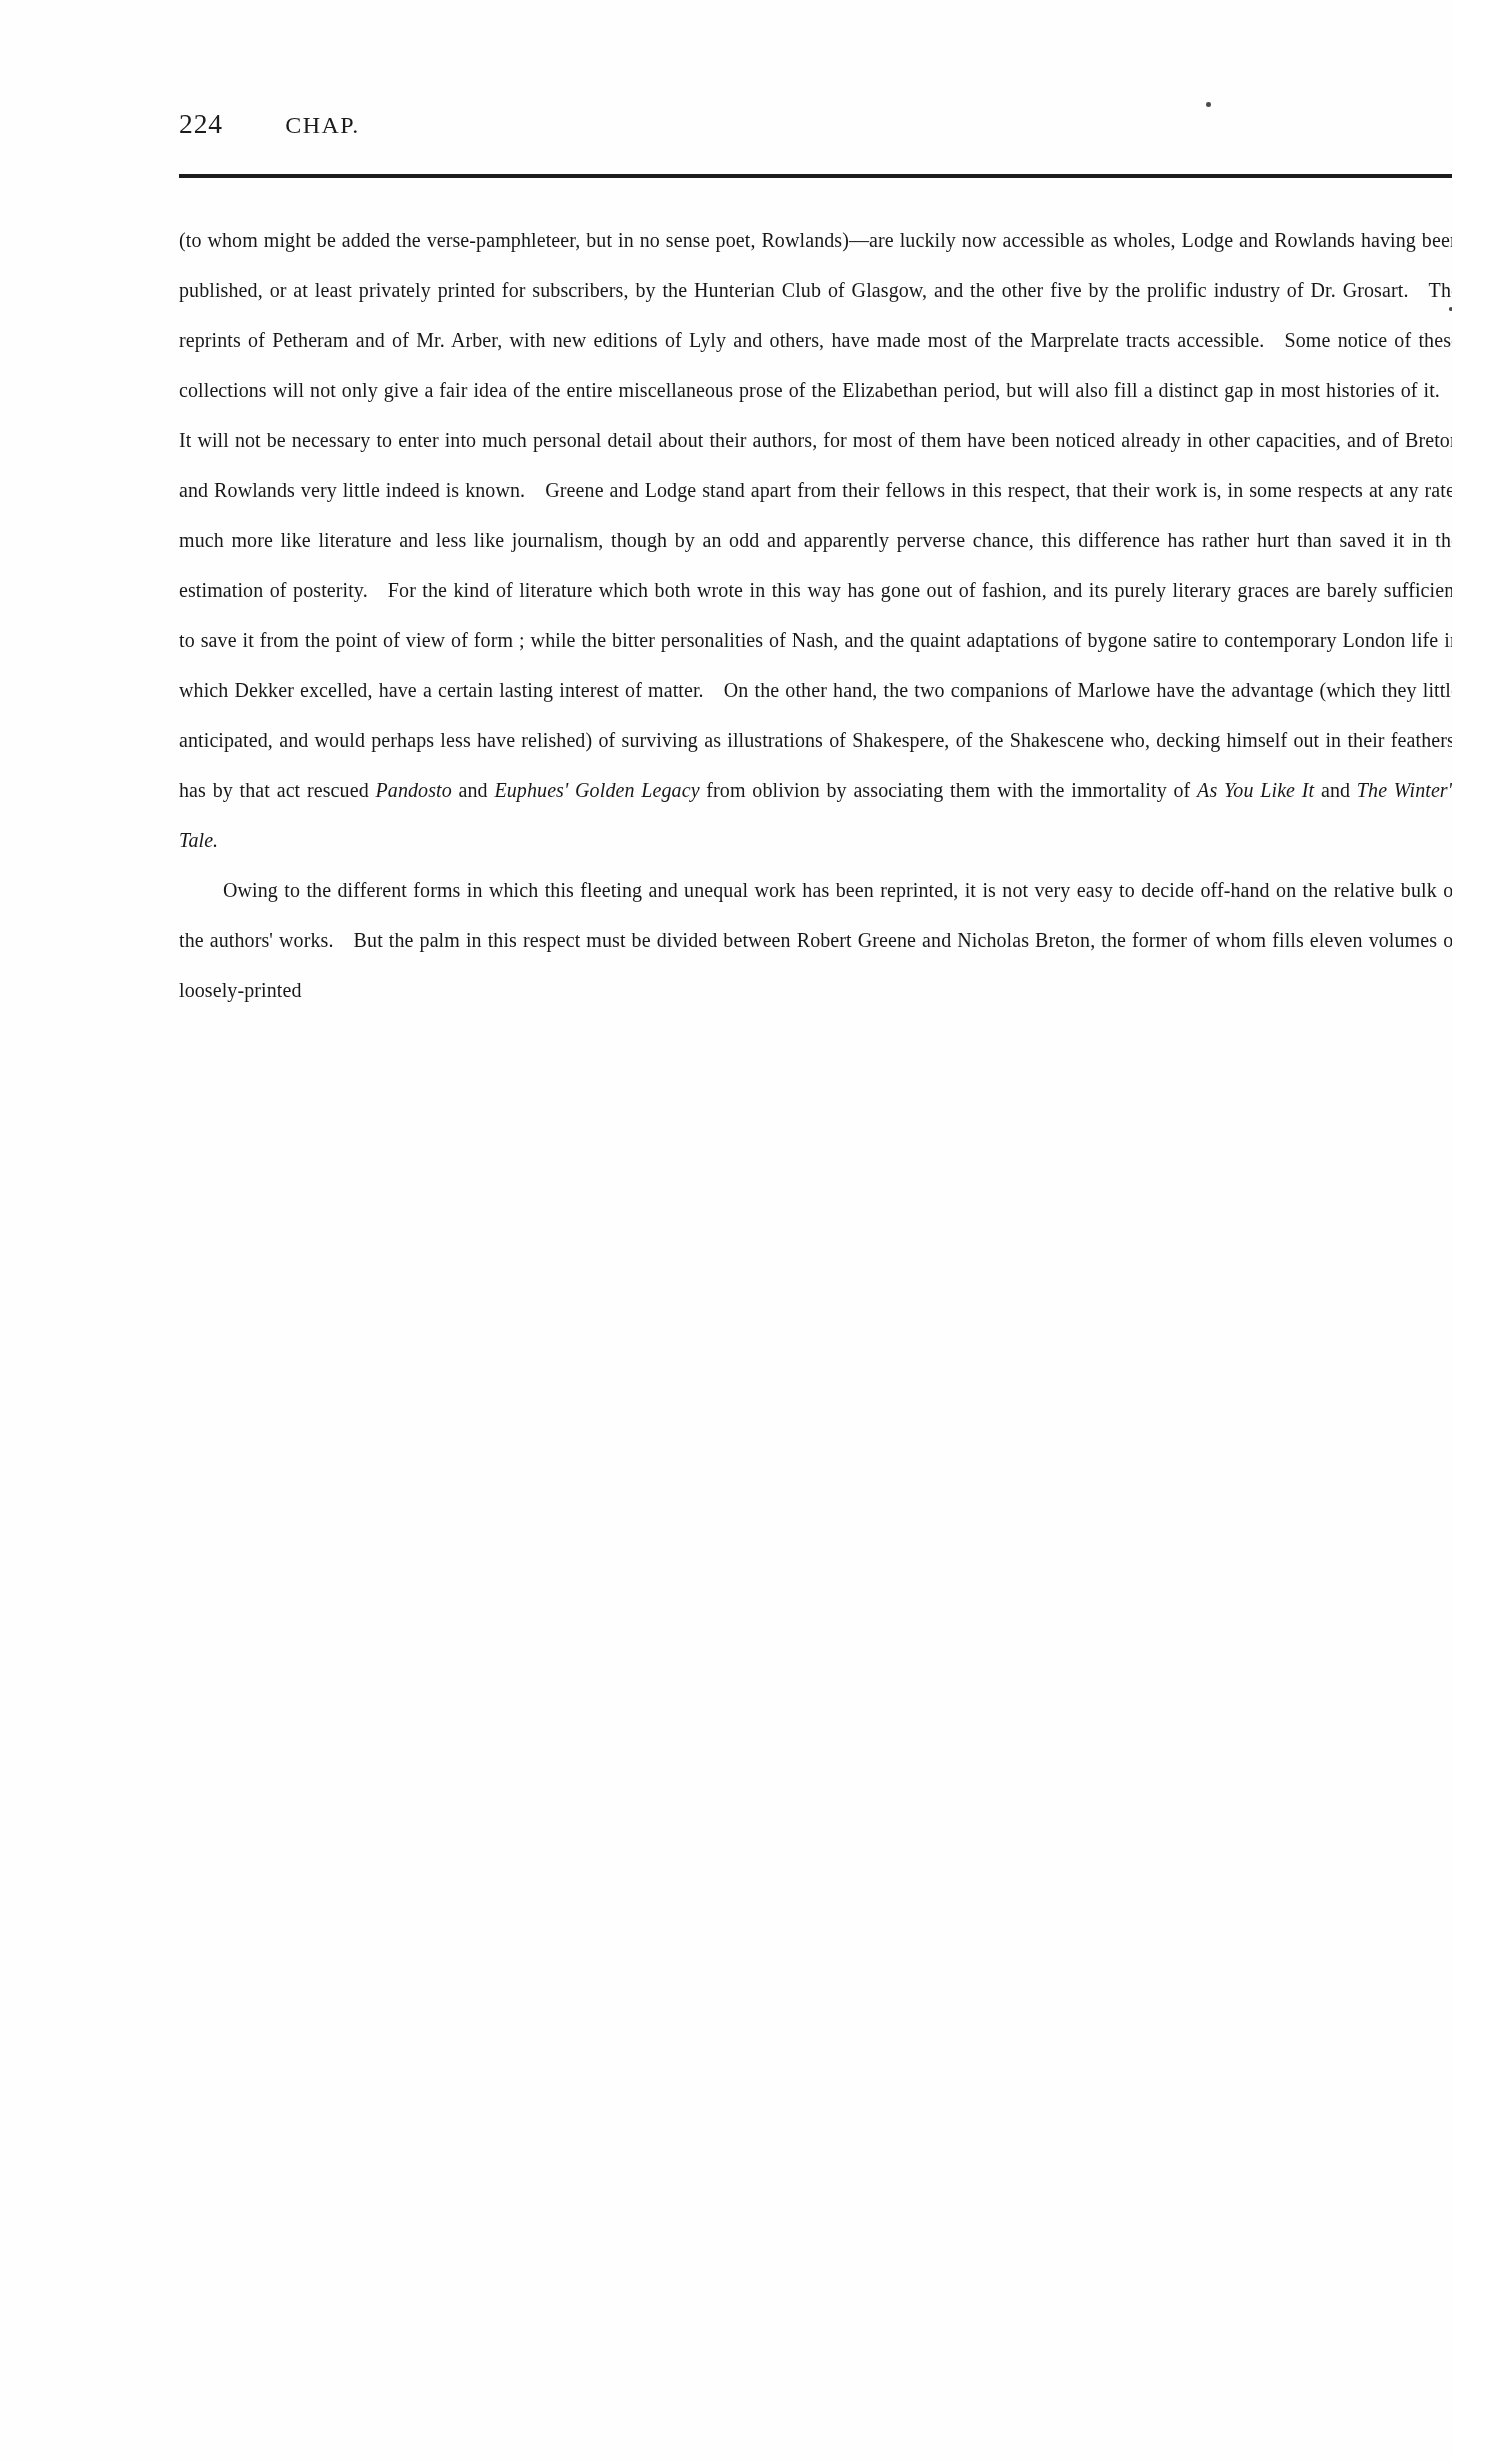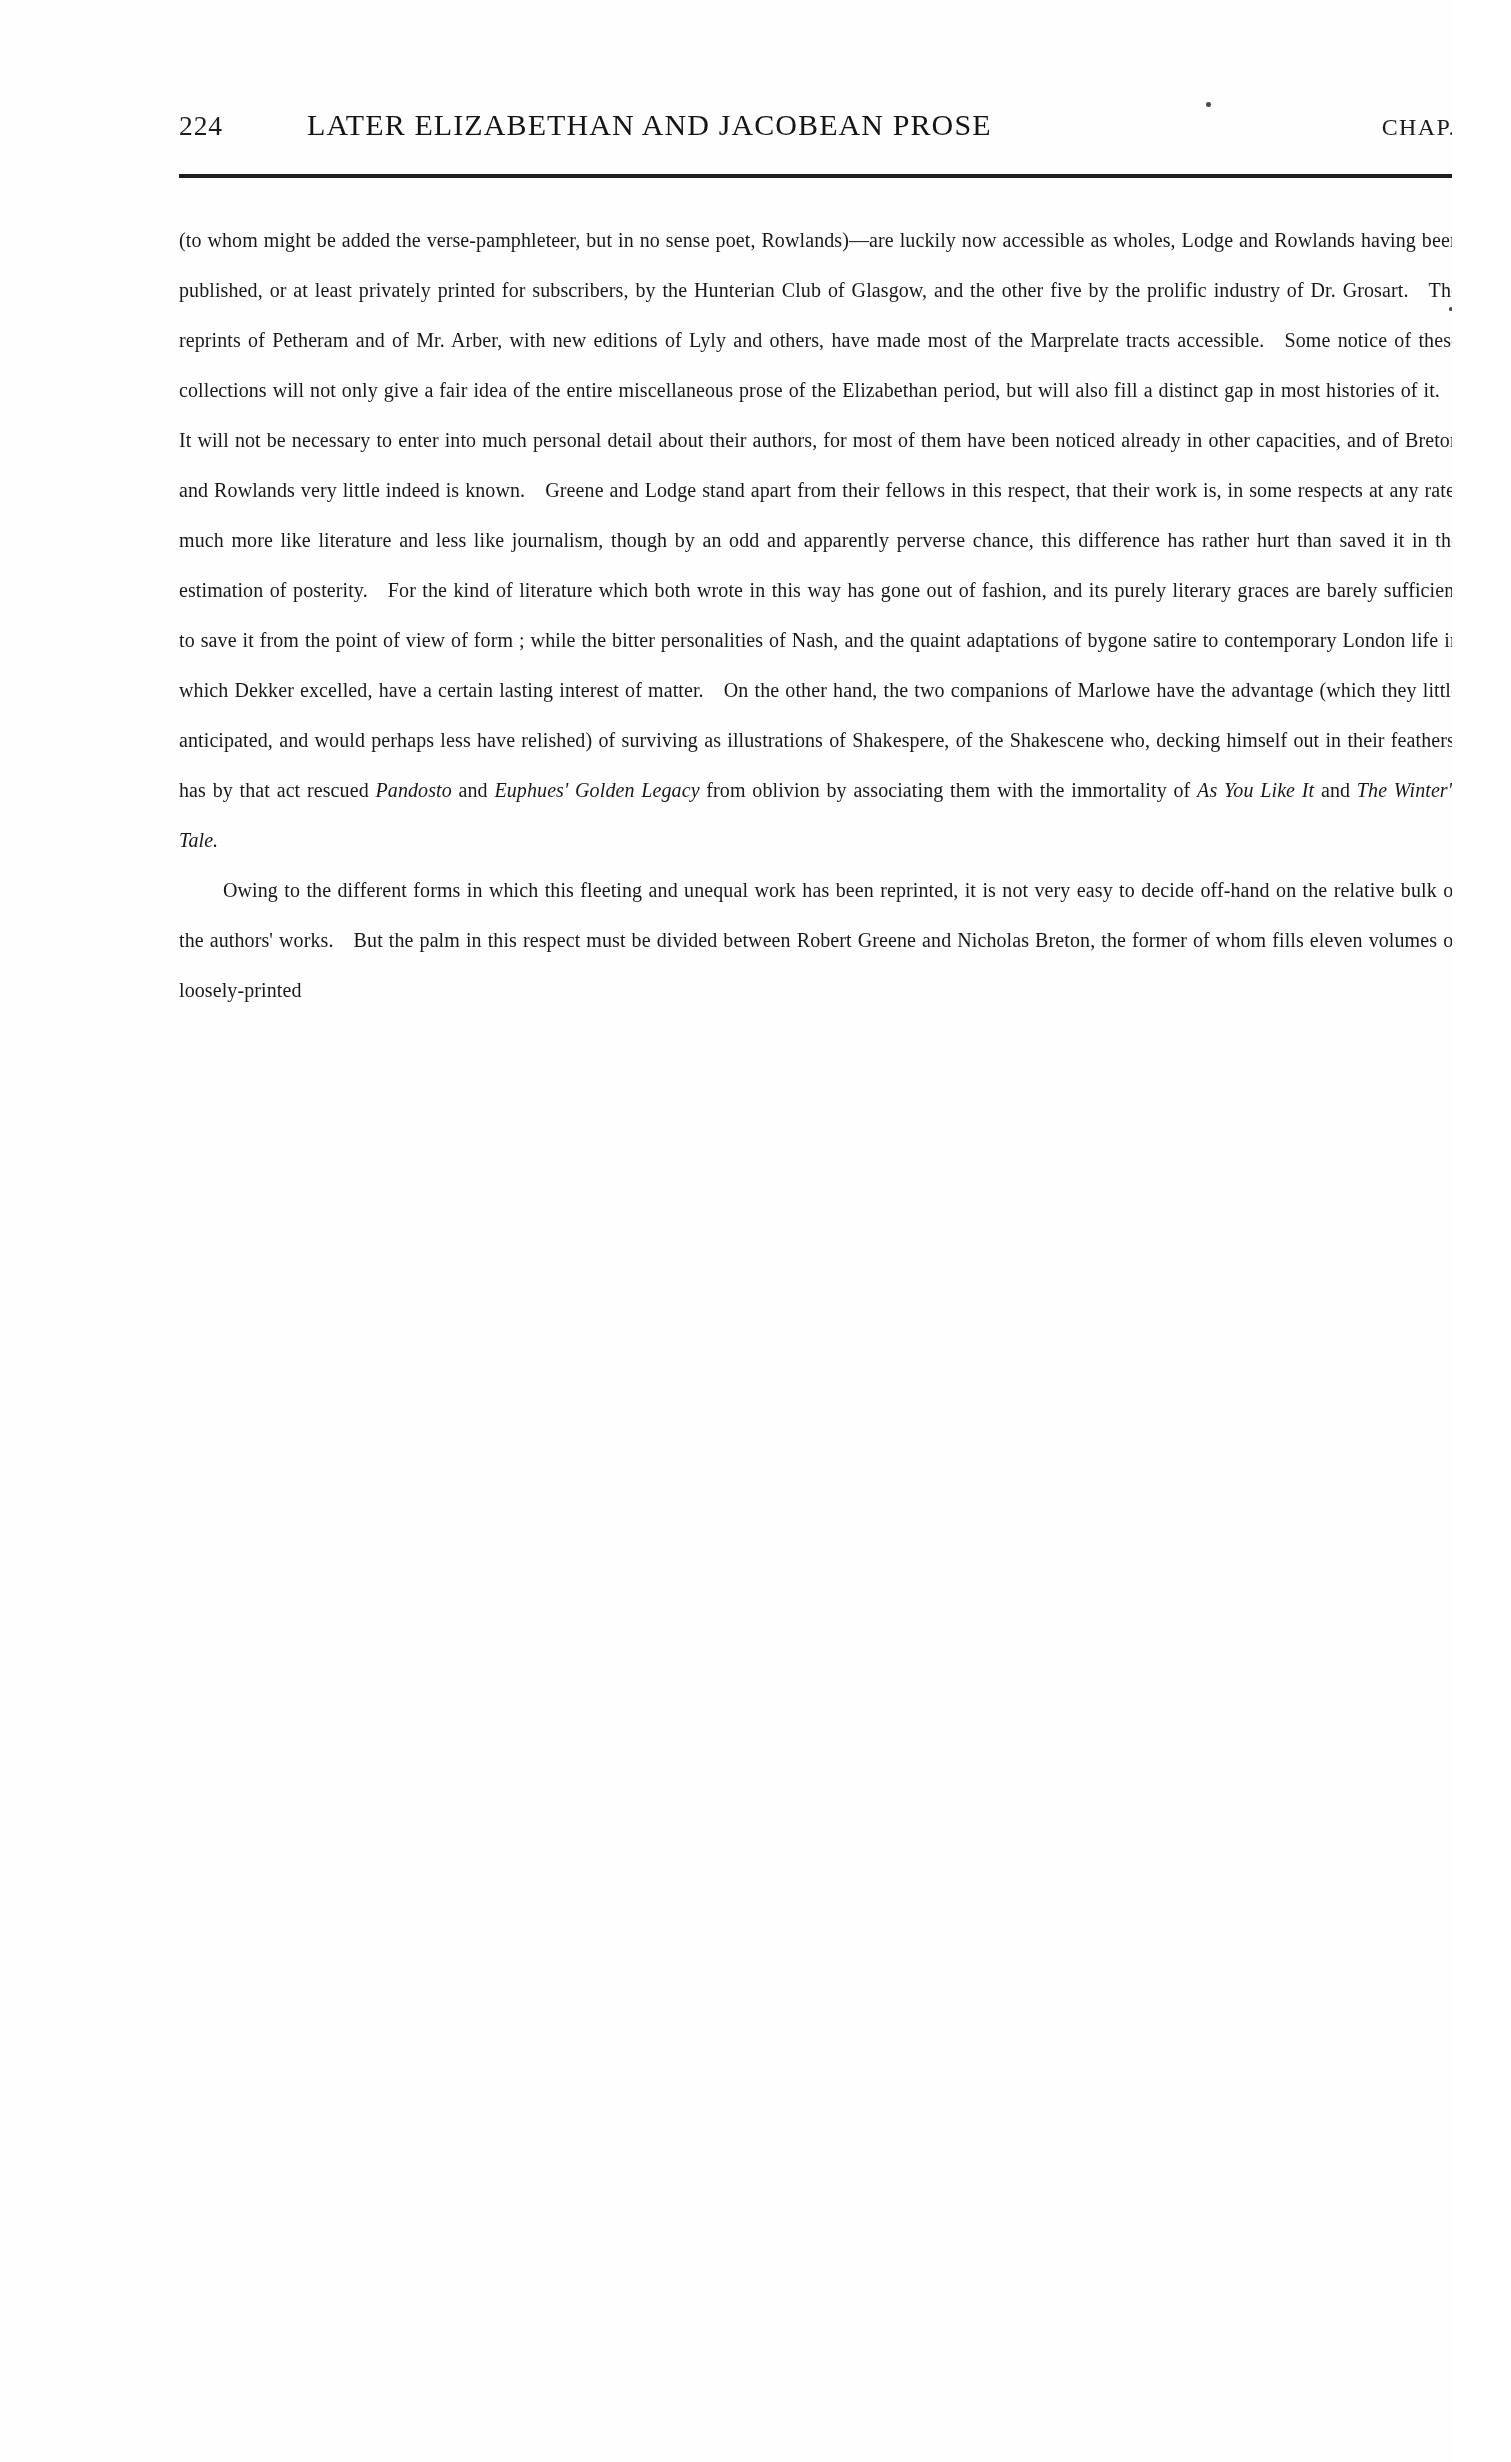--- a/index.html
+++ b/index.html
@@ -97,21 +97,20 @@
     opacity: 0.85;
   }
 </style>
 </head>
 <body>
 
 <div class="page">
 
   <div class="header">
     <div class="folio">224</div>
-    <div class="running-title">LATER ELIZABETHAN AND JACOBEAN PROSE</div>
     <div class="chap-label">CHAP.</div>
   </div>
 
   <div class="smudge" style="top:102px;left:1206px;"></div>
   <div class="smudge" style="top:307px;left:1449px;width:3.7px;height:3.7px;"></div>
 
   <div class="rule"></div>
 
   <div class="body-text">
     <p><span>(to whom might be added the verse-pamphleteer, but in no sense poet, Rowlands)—are luckily now accessible as wholes, Lodge and Rowlands having been published, or at least privately printed for subscribers, by the Hunterian Club of Glasgow, and the other five by the prolific industry of Dr. Grosart. The reprints of Petheram and of Mr. Arber, with new editions of Lyly and others, have made most of the Marprelate tracts accessible. Some notice of these collections will not only give a fair idea of the entire miscellaneous prose of the Elizabethan period, but will also fill a distinct gap in most histories of it. It will not be necessary to enter into much personal detail about their authors, for most of them have been noticed already in other capacities, and of Breton and Rowlands very little indeed is known. Greene and Lodge stand apart from their fellows in this respect, that their work is, in some respects at any rate, much more like literature and less like journalism, though by an odd and apparently perverse chance, this difference has rather hurt than saved it in the estimation of posterity. For the kind of literature which both wrote in this way has gone out of fashion, and its purely literary graces are barely sufficient to save it from the point of view of form ; while the bitter personalities of Nash, and the quaint adaptations of bygone satire to contemporary London life in which Dekker excelled, have a certain lasting interest of matter. On the other hand, the two companions of Marlowe have the advantage (which they little anticipated, and would perhaps less have relished) of surviving as illustrations of Shakespere, of the Shakescene who, decking himself out in their feathers, has by that act rescued </span><i>Pandosto</i><span> and </span><i>Euphues' Golden Legacy</i><span> from oblivion by associating them with the immortality of </span><i>As You Like It</i><span> and </span><i>The Winter's Tale.</i></p>

